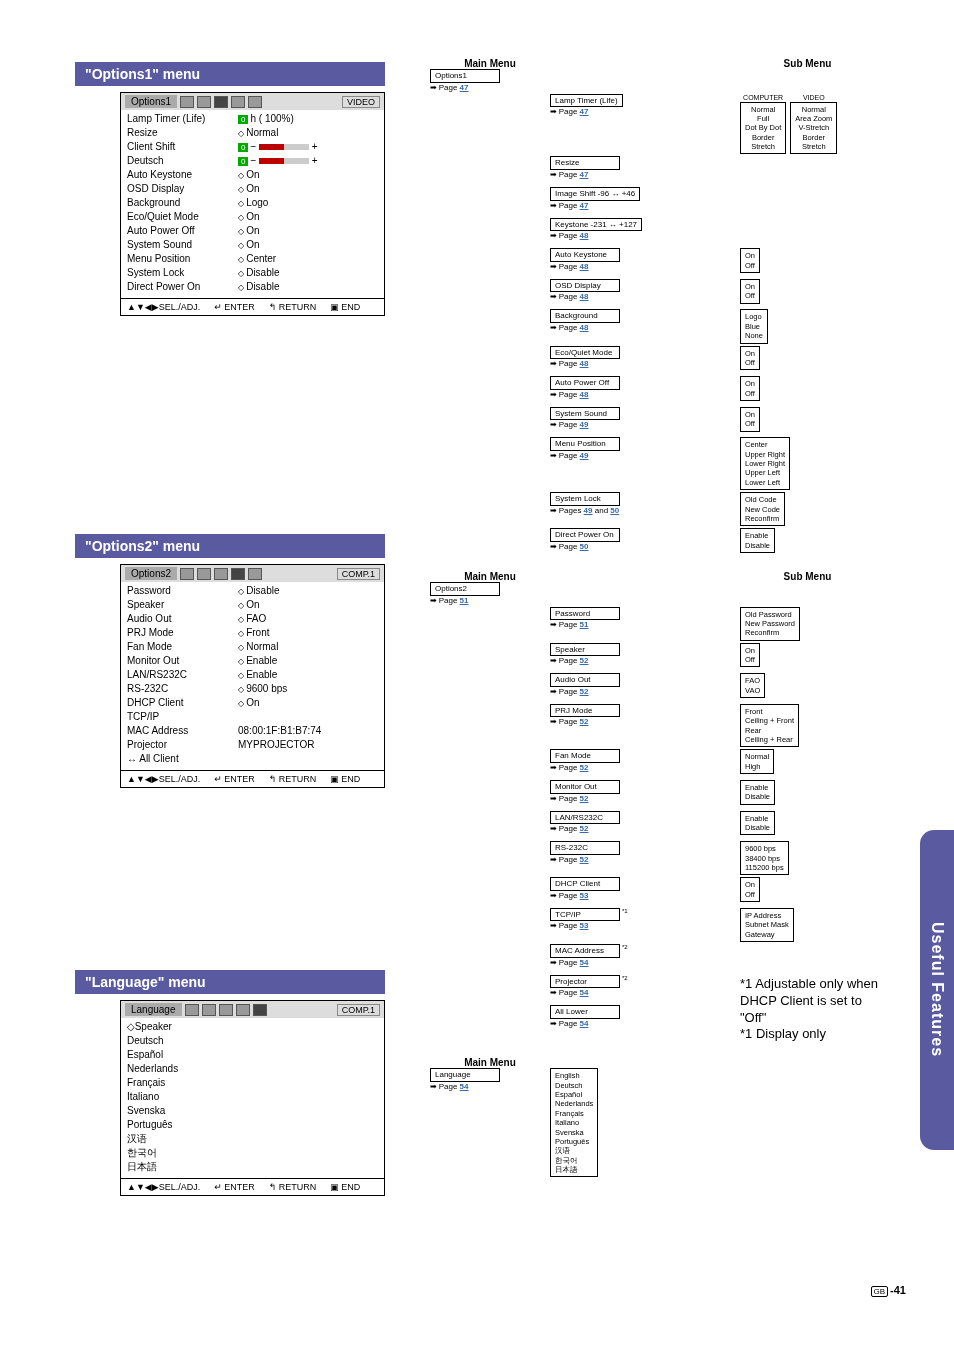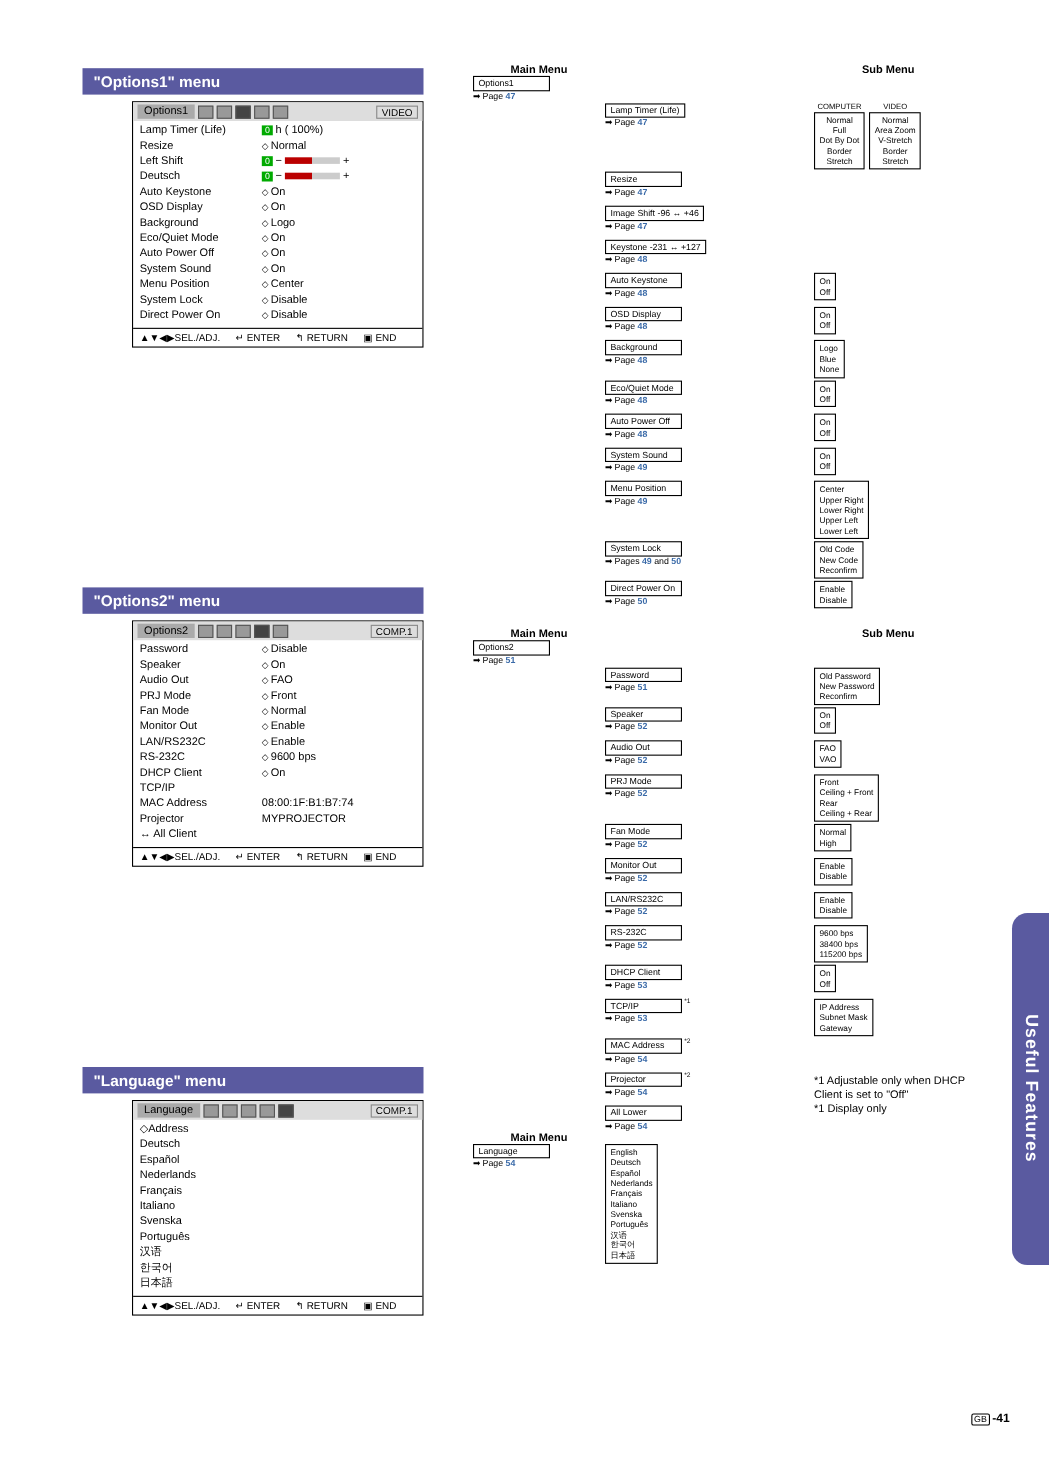--- a/index.html
+++ b/index.html
@@ -32,36 +32,36 @@
   .val-badge { background: #0a0; color: #fff; padding: 0 3px; font-size: 8px; margin-right: 2px; }
   .slider { display:inline-block; height:6px; width:50px; background:linear-gradient(to right,#b00 50%,#ccc 50%); vertical-align:middle;}
   
   
   .tree-area { position: absolute; left: 430px; top: 58px; width: 445px; }
   .mm-label { font-weight: bold; font-size: 10px; text-align: center; }
   .sm-label { font-weight: bold; font-size: 10px; text-align: center; }
   .tree-box { border: 1px solid #000; padding: 1px 4px; font-size: 8px; line-height: 1.2; background: #fff; display: inline-block; min-width: 70px; }
   .page-ref { font-size: 8px; }
   .page-ref .arrow::before { content: "➡"; font-size: 8px; margin-right: 2px; }
-  .page-num { color: #3a6aa8; font-weight: bold; }
+  .page-num { color: #3a6aa8; font-weight: bold; text-decoration: underline; }
   .sub-box { border: 1px solid #000; padding: 2px 4px; font-size: 7.5px; line-height: 1.25; background: #fff; display: inline-block; }
   
   .tree-row { display: flex; align-items: flex-start; margin-bottom: 2px; }
   .tree-main { width: 120px; flex-shrink: 0; }
   .tree-mid { width: 190px; flex-shrink: 0; }
   .tree-sub { flex: 1; display: flex; gap: 4px; align-items: flex-start; }
   .tree-mid-inner { margin-bottom: 6px; }
-  .note-text { font-size: 10px; line-height: 1.3; }
+  .note-text { font-size: 13px; line-height: 1.3; }
 
   
   .side-tab { position: absolute; right: 0; top: 830px; width: 34px; height: 320px; background: #5a5aa0; border-radius: 14px 0 0 14px; display:flex; align-items:center; justify-content:center; }
   .side-tab-text { color:#fff; font-weight:bold; font-size:16px; writing-mode: vertical-rl; text-orientation: mixed; letter-spacing: 1px; }
 
   
-  .page-num-footer { position: absolute; right: 36px; bottom: 50px; font-size: 11px; }
+  .page-num-footer { position: absolute; right: 48px; bottom: 50px; font-size: 11px; }
   .page-num-footer .circ { border: 1px solid #000; border-radius: 2px; padding: 0 2px; font-size: 8px; margin-right: 2px;}
 </style>
 </head>
 <body>
 
 <div class="page">
 
   <div class="section-header sec1">"Options1" menu</div>
   <div class="section-header sec2">"Options2" menu</div>
   <div class="section-header sec3">"Language" menu</div>
@@ -79,21 +79,21 @@
     <div class="osd-body" id="osd1-body">
         <div class="osd-row">
           <span class="label">Lamp Timer (Life)</span>
           <span class="value"><span class="val-badge">0</span>h ( 100%)</span>
         </div>
         <div class="osd-row">
           <span class="label">Resize</span>
           <span class="value"><span class="diamond"></span>Normal</span>
         </div>
         <div class="osd-row">
-          <span class="label">Left Shift</span>
+          <span class="label">Client Shift</span>
           <span class="value"><span class="val-badge">0</span>− <span class="slider"></span> +</span>
         </div>
         <div class="osd-row">
           <span class="label">Deutsch</span>
           <span class="value"><span class="val-badge">0</span>− <span class="slider"></span> +</span>
         </div>
         <div class="osd-row">
           <span class="label">Auto Keystone</span>
           <span class="value"><span class="diamond"></span>On</span>
         </div>
@@ -215,21 +215,21 @@
       <span class="osd-title">Language</span>
       <span class="osd-icon"></span>
       <span class="osd-icon"></span>
       <span class="osd-icon"></span>
       <span class="osd-icon"></span>
       <span class="osd-icon active"></span>
       <span class="osd-input">COMP.1</span>
     </div>
     <div class="osd-body" id="osd3-body">
         <div class="osd-row">
-          <span class="label">◇Address</span>
+          <span class="label">◇Speaker</span>
           <span class="value"></span>
         </div>
         <div class="osd-row">
           <span class="label">Deutsch</span>
           <span class="value"></span>
         </div>
         <div class="osd-row">
           <span class="label">Español</span>
           <span class="value"></span>
         </div>

